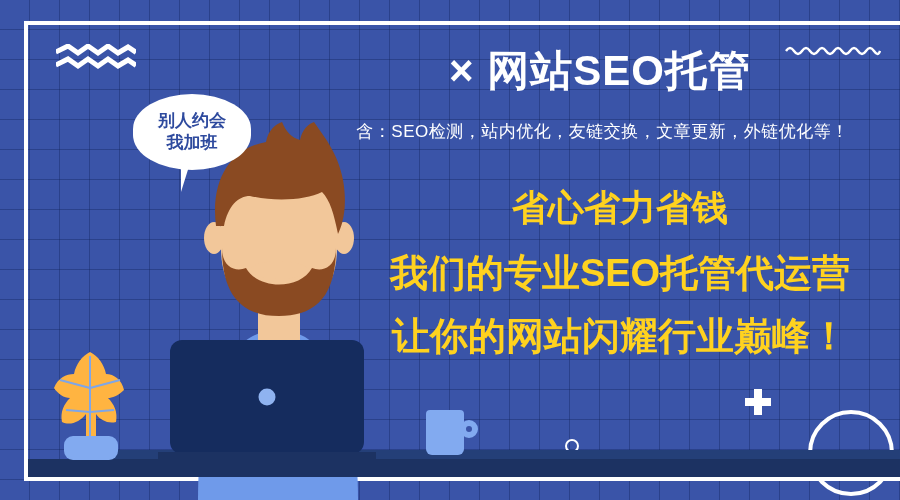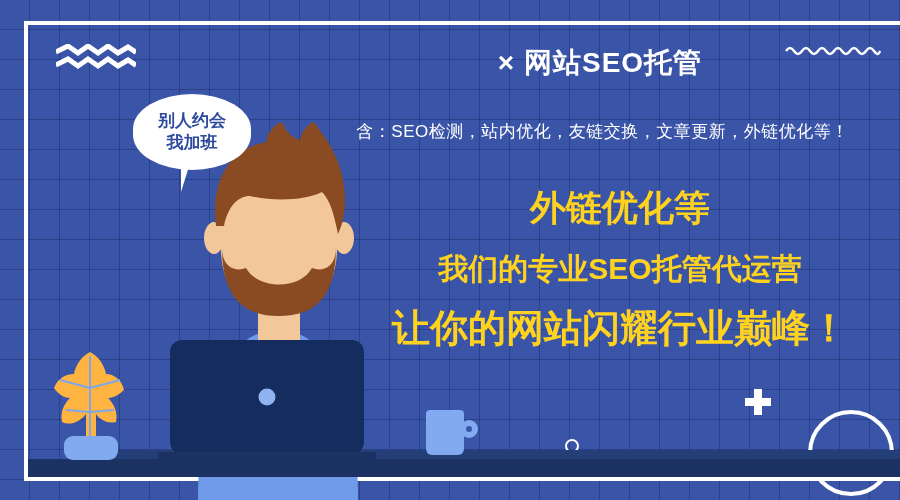--- a/index.html
+++ b/index.html
@@ -101,21 +101,21 @@
   .plus-mark::before { width: 26px; height: 8px; left: 0; top: 9px; }
   .plus-mark::after  { width: 8px;  height: 26px; left: 9px; top: 0; }
 
   
   .title {
     position: absolute;
     left: 340px;
     top: 46px;
     width: 520px;
     color: #ffffff;
-    font-size: 28px;
+    font-size: 42px;
     font-weight: bold;
     letter-spacing: 1px;
     text-align: center;
     line-height: 1.18;
     white-space: nowrap;
   }
   .subtitle {
     position: absolute;
     left: 330px;
     top: 120px;
@@ -132,21 +132,21 @@
     top: 190px;
     width: 510px;
   }
   .hl {
     color: #ffd21f;
     font-weight: bold;
     text-align: center;
     white-space: nowrap;
   }
   .hl-1 { font-size: 36px; line-height: 1.0; margin-bottom: 28px; }
-  .hl-2 { font-size: 30px; line-height: 1.0; margin-bottom: 28px; }
+  .hl-2 { font-size: 38px; line-height: 1.0; margin-bottom: 28px; }
   .hl-3 { font-size: 38px; line-height: 1.0; font-family: Liberation Mono, monospace; }
 
   
   .bubble {
     position: absolute;
     left: 133px;
     top: 94px;
     width: 118px;
     height: 76px;
     background: #ffffff;
@@ -333,18 +333,18 @@
              C24 16 30 8 38 4 Z" fill="#ffb441"></path>
     <path d="M38 8 L38 92" stroke="#7ea6e8" stroke-width="2" fill="none"></path>
     <path d="M38 40 L8 32 M38 40 L68 32 M38 64 L14 62 M38 64 L62 62" stroke="#7ea6e8" stroke-width="2" fill="none"></path>
     <rect x="12" y="88" width="54" height="24" rx="9" fill="#82aaf0"></rect>
   </svg>
 
   <div class="title">× 网站SEO托管</div>
   <div class="subtitle">含：SEO检测，站内优化，友链交换，文章更新，外链优化等！</div>
 
   <div class="hl-lines">
-    <div class="hl hl-1">外链优化等</div>
+    <div class="hl hl-1">省心省力省钱</div>
     <div class="hl hl-2">我们的专业SEO托管代运营</div>
     <div class="hl hl-3">让你的网站闪耀行业巅峰！</div>
   </div>
 
 </div>
 
 </body></html>

